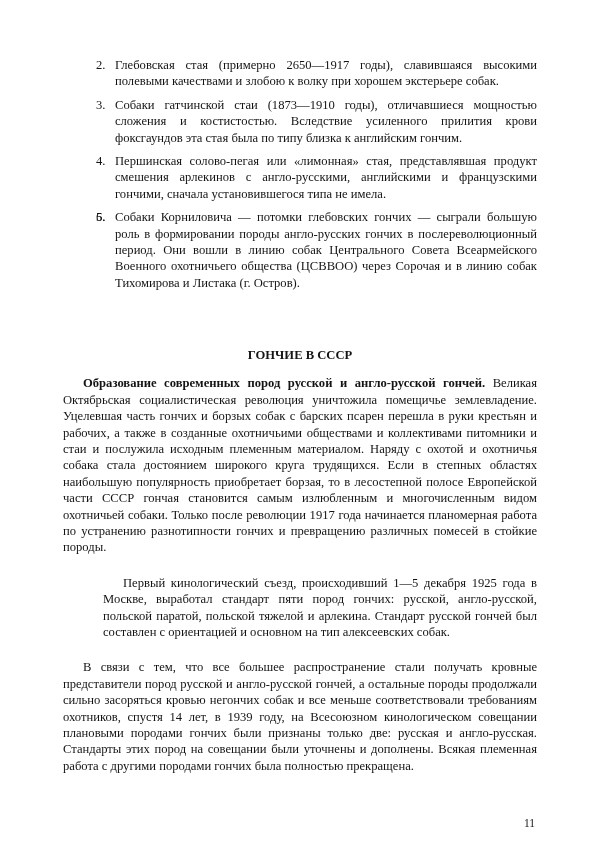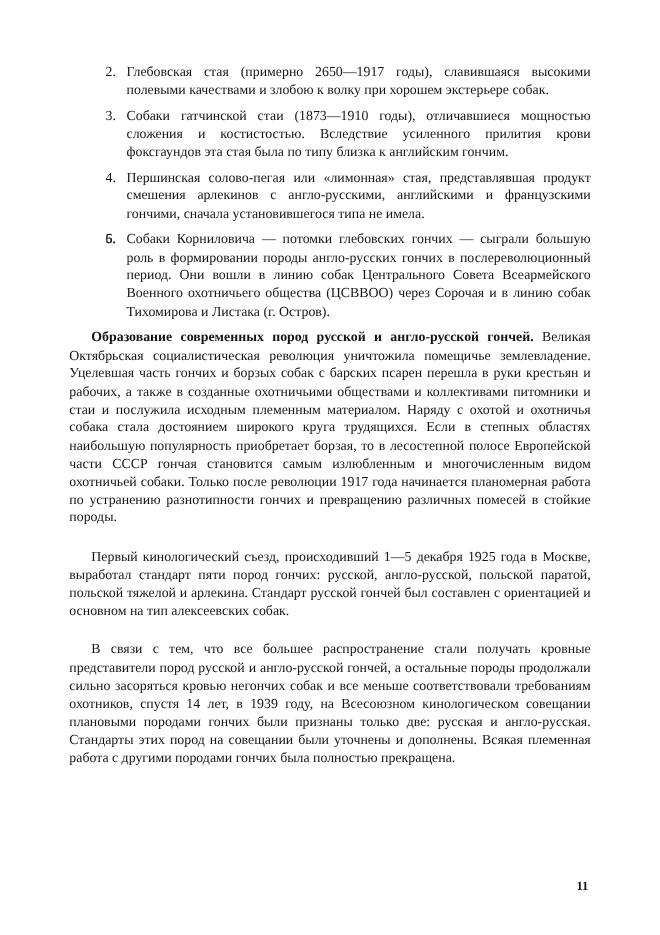--- a/index.html
+++ b/index.html
@@ -8,23 +8,23 @@
     .page { position: absolute; left: 63px; top: 57px; width: 474px; }
     .list { margin: 0; padding: 0; list-style: none; }
     .li { position: relative; padding-left: 52px; font-size: 12.6px; line-height: 16.4px;
       text-align: justify; margin-bottom: 7px; }
     .li .num { position: absolute; left: 33px; top: 0; }
     .para { font-size: 12.6px; line-height: 16.4px; text-align: justify; text-indent: 20px; margin: 0; }
     .p1 { margin-top: 12px; }
     .heading { text-align: center; font-weight: bold; font-size: 12.6px; line-height: 16px;
       margin-top: 56px; margin-bottom: 12px; }
     .bold { font-weight: bold; }
-    .p3 { margin-top: 19px; }
+    .p3 { margin-top: 19px; margin-left: 40px; }
     .p4 { margin-top: 19px; }
-    .pagenum { position: absolute; left: 524px; top: 800px; font-size: 11.5px; font-weight: bold; }
+    .pagenum { position: absolute; left: 524px; top: 817px; font-size: 11.5px; }
   </style>
 </head>
 <body>
 
 <div class="page">
   <ol class="list">
     <li class="li">
       <span class="num">2.</span>
       <span>Глебовская стая (примерно 2650—1917 годы), славившаяся высокими полевыми качествами и злобою к волку при хорошем экстерьере собак.</span>
     </li>
@@ -39,20 +39,21 @@
     <li class="li">
       <span class="num">5.</span>
     </li>
     <li class="li">
       <span class="num">6.</span>
       <span>Собаки Корниловича — потомки глебовских гончих — сыграли большую роль в формировании породы англо-русских гончих в послереволюционный период. Они вошли в линию собак Центрального Совета Всеармейского Военного охотничьего общества (ЦСВВОО) через Сорочая и в линию собак Тихомирова и Листака (г. Остров).</span>
     </li>
   </ol>
 
 
+  <div class="heading">ГОНЧИЕ В СССР</div>
 
   <p class="para"><span class="bold">Образование современных пород русской и англо-русской гончей.</span><span> Великая Октябрьская социалистическая революция уничтожила помещичье землевладение. Уцелевшая часть гончих и борзых собак с барских псарен перешла в руки крестьян и рабочих, а также в созданные охотничьими обществами и коллективами питомники и стаи и послужила исходным племенным материалом. Наряду с охотой и охотничья собака стала достоянием широкого круга трудящихся. Если в степных областях наибольшую популярность приобретает борзая, то в лесостепной полосе Европейской части СССР гончая становится самым излюбленным и многочисленным видом охотничьей собаки. Только после революции 1917 года начинается планомерная работа по устранению разнотипности гончих и превращению различных помесей в стойкие породы.</span></p>
 
   <p class="para p3">Первый кинологический съезд, происходивший 1—5 декабря 1925 года в Москве, выработал стандарт пяти пород гончих: русской, англо-русской, польской паратой, польской тяжелой и арлекина. Стандарт русской гончей был составлен с ориентацией и основном на тип алексеевских собак.</p>
 
   <p class="para p4">В связи с тем, что все большее распространение стали получать кровные представители пород русской и англо-русской гончей, а остальные породы продолжали сильно засоряться кровью негончих собак и все меньше соответствовали требованиям охотников, спустя 14 лет, в 1939 году, на Всесоюзном кинологическом совещании плановыми породами гончих были признаны только две: русская и англо-русская. Стандарты этих пород на совещании были уточнены и дополнены. Всякая племенная работа с другими породами гончих была полностью прекращена.</p>
 </div>
 
 <div class="pagenum">11</div>
 

